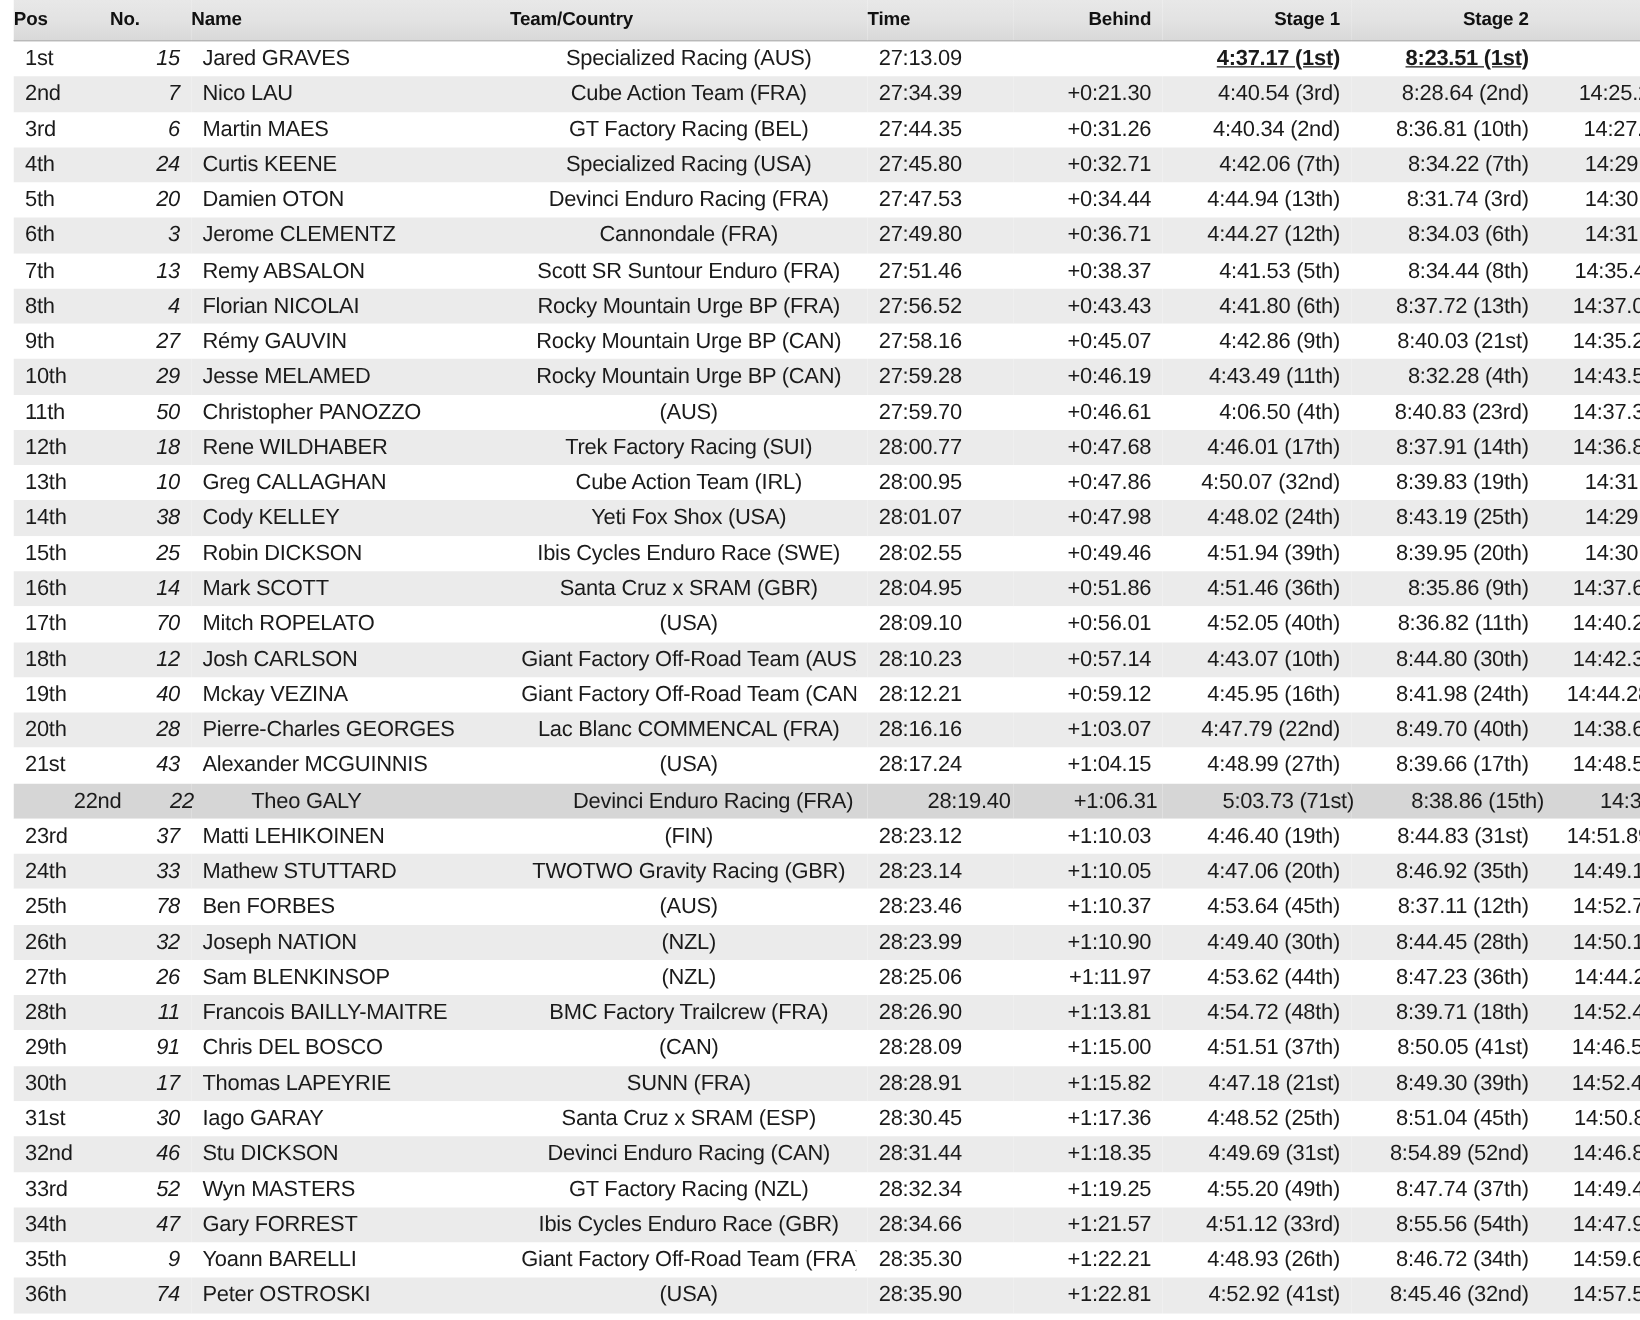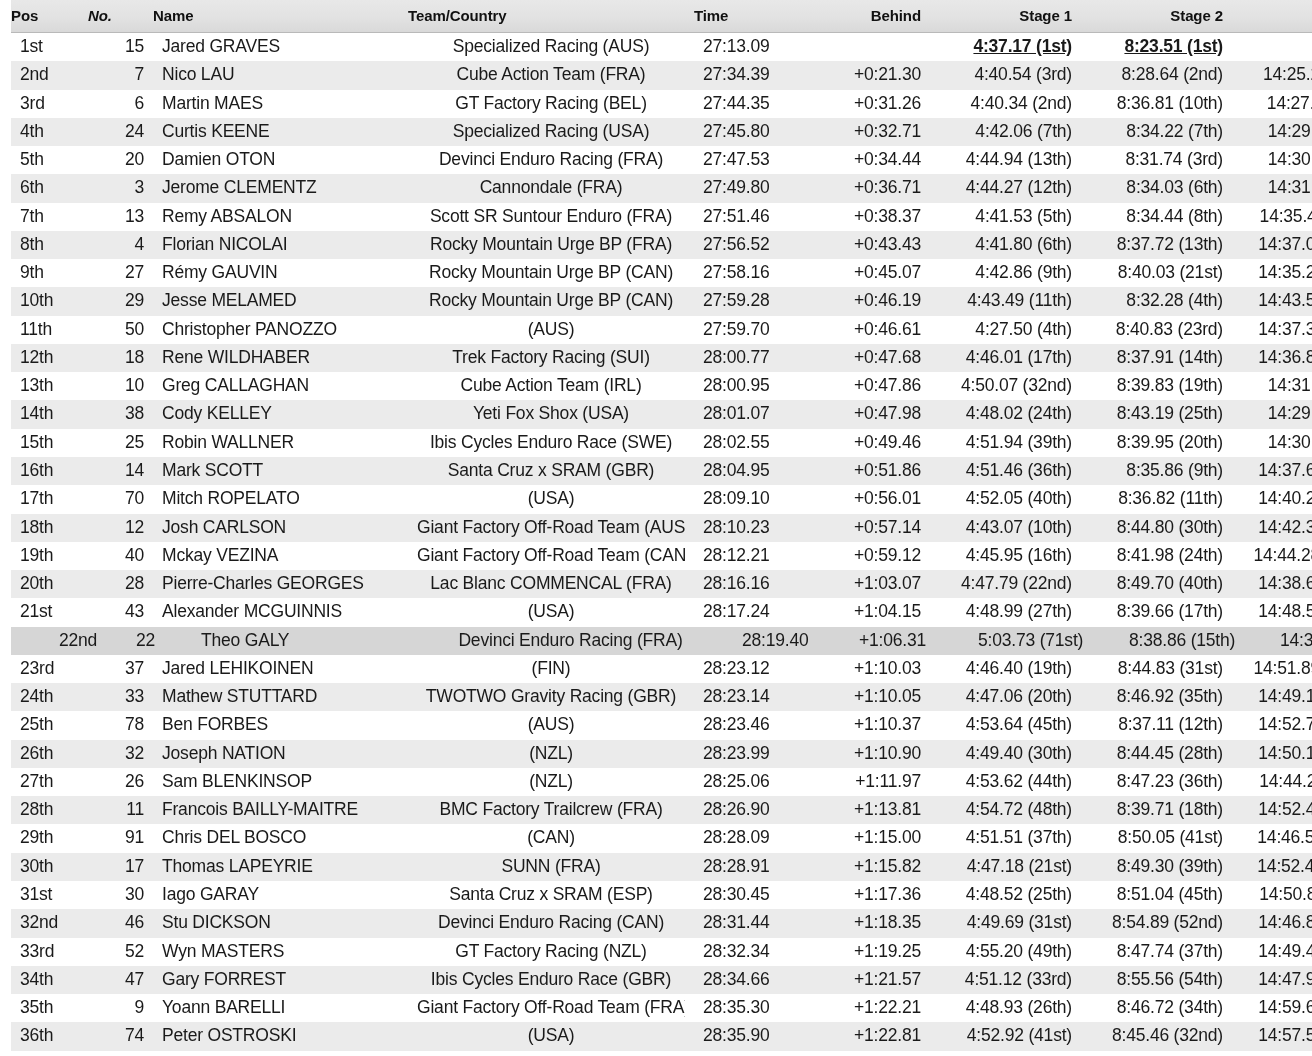--- a/index.html
+++ b/index.html
@@ -55,26 +55,26 @@
   
   .c-pos    { text-align: left;  width: 68px; }
   .c-no     { text-align: right; width: 56px; }
   .c-name   { text-align: left;  width: 246px; margin-top: 32px; }
   .c-team   { text-align: center;  width: 277px; }
   .c-time   { text-align: left; width: 108px; }
   .c-behind { text-align: right; width: 110px; }
   .c-stage  { text-align: right; width: 142px; }
 
   thead th.c-pos  { text-align: left; }
-  thead th.c-no   { text-align: left; padding-left: 0; font-style: italic; }
+  thead th.c-no   { text-align: left; padding-left: 0; }
   thead th.c-name { text-align: left; }
   thead th.c-team { text-align: left; }
 
   
-  tbody td.c-no { padding-right: 10px; }
+  tbody td.c-no { padding-right: 10px; font-style: italic; }
   thead th.c-no { padding-left: 10px; }
 
   td.c-name { padding-left: 6px; }
   thead th.c-name { padding-left: 6px; }
 
   td.c-team { padding-left: 14px; }
   thead th.c-team { padding-left: 14px; }
 
   .best {
     font-weight: bold;
@@ -262,21 +262,21 @@
           <td class="c-pos">11th</td>
           <td class="c-no">50</td>
           <td class="c-name">
             <span>Christopher PANOZZO</span>
           </td>
           <td class="c-team">
             <span>(AUS)</span>
           </td>
           <td class="c-time">27:59.70</td>
           <td class="c-behind">+0:46.61</td>
-          <td class="c-stage">4:27.50 (4th)</td>
+          <td class="c-stage">4:06.50 (4th)</td>
           <td class="c-stage">8:40.83 (23rd)</td>
           <td class="c-stage">14:37.37 (15th)</td>
         </tr>
         <tr class="even">
           <td class="c-pos">12th</td>
           <td class="c-no">18</td>
           <td class="c-name">
             <span>Rene WILDHABER</span>
           </td>
           <td class="c-team">
@@ -315,21 +315,21 @@
           <td class="c-time">28:01.07</td>
           <td class="c-behind">+0:47.98</td>
           <td class="c-stage">4:48.02 (24th)</td>
           <td class="c-stage">8:43.19 (25th)</td>
           <td class="c-stage">14:29.86 (5th)</td>
         </tr>
         <tr class="odd">
           <td class="c-pos">15th</td>
           <td class="c-no">25</td>
           <td class="c-name">
-            <span>Robin WALLNER</span>
+            <span>Robin DICKSON</span>
           </td>
           <td class="c-team">
             <span>Ibis Cycles Enduro Race (SWE)</span>
           </td>
           <td class="c-time">28:02.55</td>
           <td class="c-behind">+0:49.46</td>
           <td class="c-stage">4:51.94 (39th)</td>
           <td class="c-stage">8:39.95 (20th)</td>
           <td class="c-stage">14:30.66 (6th)</td>
         </tr>
@@ -435,21 +435,21 @@
           <td class="c-time">28:19.40</td>
           <td class="c-behind">+1:06.31</td>
           <td class="c-stage">5:03.73 (71st)</td>
           <td class="c-stage">8:38.86 (15th)</td>
           <td class="c-stage">14:36.81 (12th)</td>
         </tr>
         <tr class="odd">
           <td class="c-pos">23rd</td>
           <td class="c-no">37</td>
           <td class="c-name">
-            <span>Jared LEHIKOINEN</span>
+            <span>Matti LEHIKOINEN</span>
           </td>
           <td class="c-team">
             <span>(FIN)</span>
           </td>
           <td class="c-time">28:23.12</td>
           <td class="c-behind">+1:10.03</td>
           <td class="c-stage">4:46.40 (19th)</td>
           <td class="c-stage">8:44.83 (31st)</td>
           <td class="c-stage">14:51.89 (32nd)</td>
         </tr>

